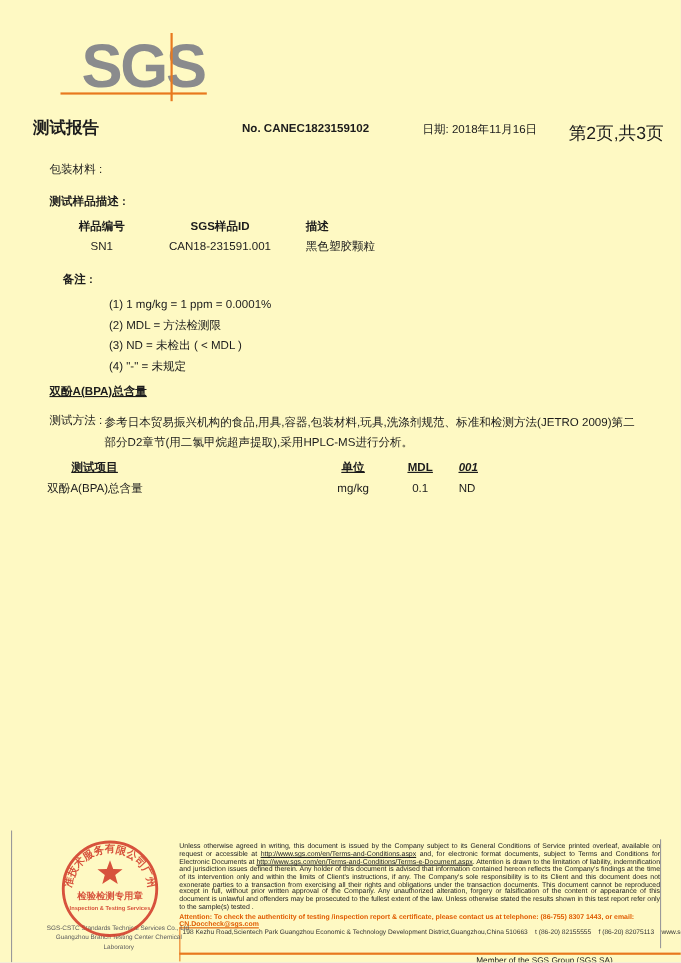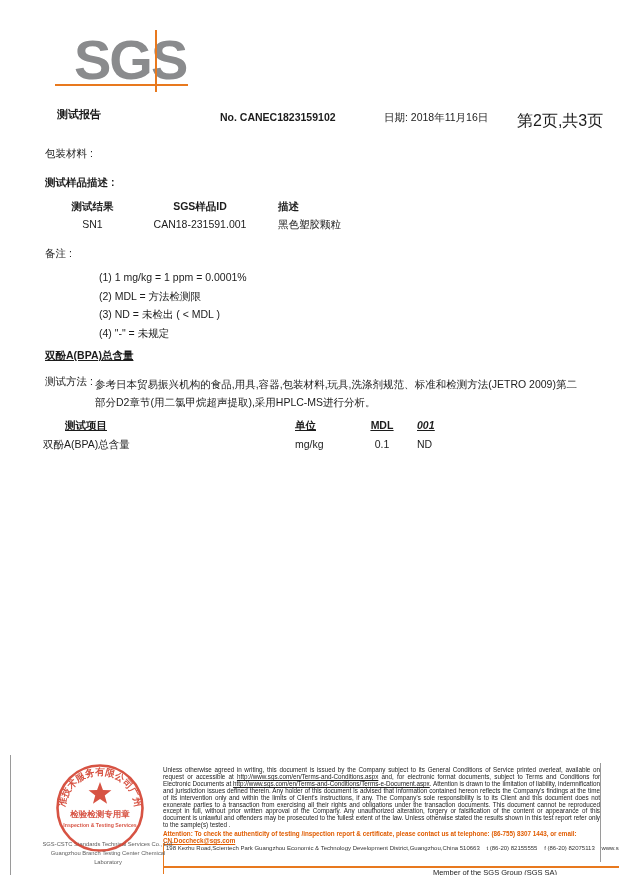--- a/index.html
+++ b/index.html
@@ -1,53 +1,53 @@
 <!DOCTYPE html>
 <html><head>
 <meta charset="utf-8">
 <style>
   * { margin:0; padding:0; box-sizing:border-box; }
   html,body { background:#e9e9e9; }
   body { font-family:"Liberation Sans","DejaVu Sans",sans-serif; }
   .page {
     position:relative; width:619px; height:875px; margin:0 auto;
-    background:#ffffff; overflow:hidden; color:#1c1c1c;
+    background:#fef9c3; overflow:hidden; color:#1c1c1c;
   }
   
   .logo-text {
     position:absolute; left:74px; top:32px;
     font-size:56px; font-weight:bold; color:#8a8b8d; line-height:1;
     letter-spacing:-2px;
   }
   .logo-vline { position:absolute; left:155px; top:30px; width:2px; height:62px; background:#e8791e; }
   .logo-hline { position:absolute; left:55px; top:84px; width:133px; height:2px; background:#e8791e; }
   
-  .doc-title { position:absolute; left:57px; top:107px; font-size:11px; font-weight:bold; }
+  .doc-title { position:absolute; left:30px; top:107px; font-size:15px; font-weight:bold; }
   .report-no { position:absolute; left:220px; top:111px; font-size:10.5px; font-weight:bold; }
   .report-date { position:absolute; left:384px; top:111px; font-size:10.5px; font-weight:normal; }
   .page-info { position:absolute; left:517px; top:111px; font-size:16px; font-weight:normal; }
   
   .body-text { font-size:10.5px; }
   .test-result-label { position:absolute; left:45px; top:147px; }
   .sample-heading { position:absolute; left:45px; top:176px; font-weight:bold; }
   .sample-table { position:absolute; left:45px; top:197px; width:400px; }
   .sample-table .tr { display:flex; line-height:18px; }
   .sample-table .c1 { width:95px; text-align:center; }
   .sample-table .c2 { width:120px; text-align:center; }
   .sample-table .c3 { flex:1; text-align:left; padding-left:18px; }
   .sample-table .head .c1, .sample-table .head .c2, .sample-table .head .c3 { font-weight:bold; }
-  .notes-label { position:absolute; left:45px; top:247px; }
+  .notes-label { position:absolute; left:57px; top:247px;font-weight:bold; }
   .notes-list { position:absolute; left:99px; top:268px; line-height:18.5px; }
   .bpa-heading { position:absolute; left:45px; top:349px; font-weight:bold; text-decoration:underline; }
   .method-label { position:absolute; left:45px; top:375px; }
   .method-text { position:absolute; left:95px; top:375px; width:482px; line-height:18px; text-align:justify; }
   .result-table { position:absolute; left:43px; top:416px; width:420px; }
   .result-table .tr { display:flex; line-height:19px;gap:12px; }
   .result-table .c1 { flex:1; }
-  .result-table .c2 { width:52px; }
+  .result-table .c2 { width:52px; text-align:center; }
   .result-table .c3 { width:46px; text-align:center; }
   .result-table .c4 { width:46px; text-align:left; }
   .result-table .head span { text-decoration:underline; font-weight:bold; }
   .result-table .head .c1 { padding-left:22px; }
   .result-table .head .c4 span { font-style:italic; }
   
   .rule-left-v { position:absolute; left:10px; top:755px; width:1px; height:120px; background:#9a9a9a; }
   .rule-right-v { position:absolute; left:600px; top:763px; width:1px; height:99px; background:#9a9a9a; }
   .disclaimer {
     position:absolute; left:163px; top:767px; width:437px;
@@ -83,21 +83,21 @@
   <div class="report-no">No. CANEC1823159102</div>
   <div class="report-date">日期: 2018年11月16日</div>
   <div class="page-info">第2页,共3页</div>
 
   <div class="body-text test-result-label">包装材料 :</div>
 
   <div class="body-text sample-heading">测试样品描述 :</div>
 
   <div class="body-text sample-table">
     <div class="tr head">
-      <span class="c1">测试结果</span>
+      <span class="c1">样品编号</span>
       <span class="c2">SGS样品ID</span>
       <span class="c3">描述</span>
     </div>
     <div class="tr">
       <span class="c1">SN1</span>
       <span class="c2">CAN18-231591.001</span>
       <span class="c3">黑色塑胶颗粒</span>
     </div>
   </div>
 

